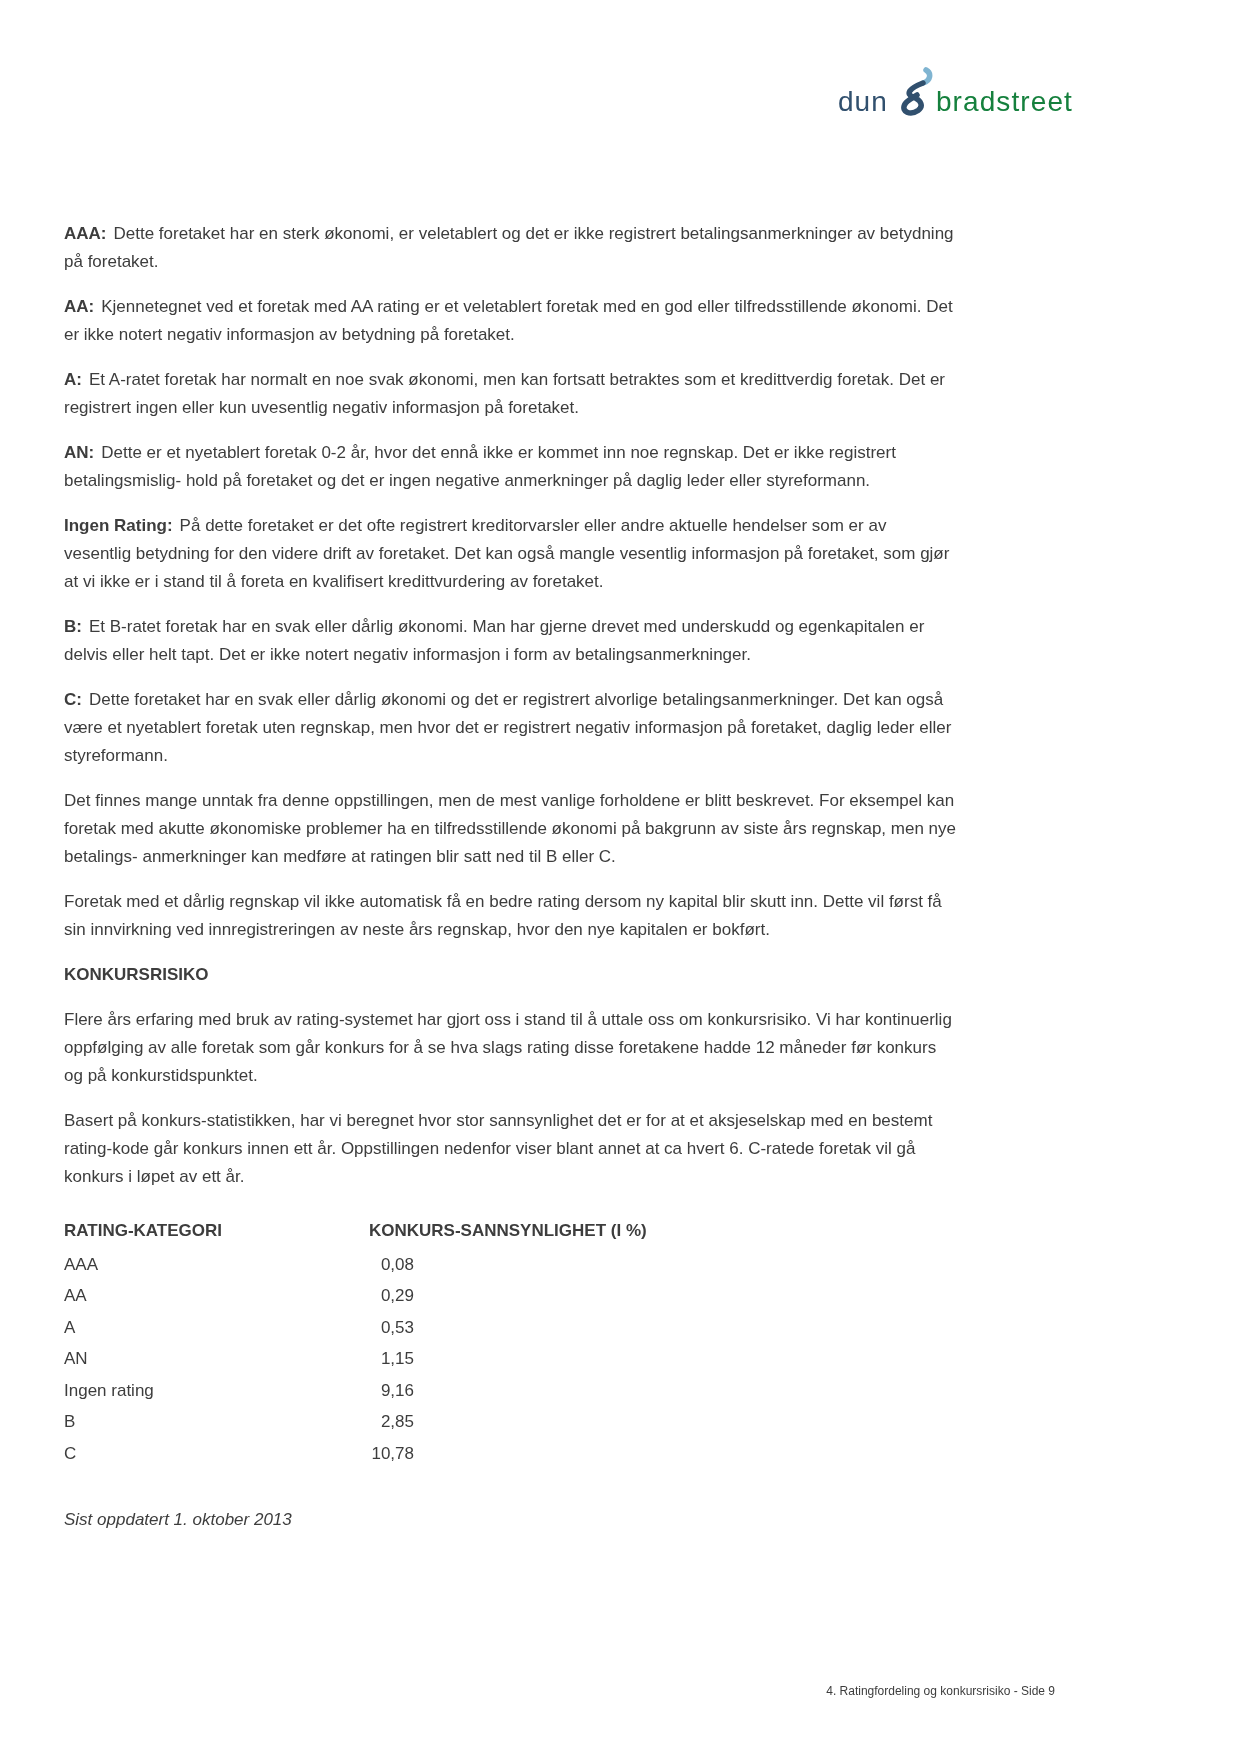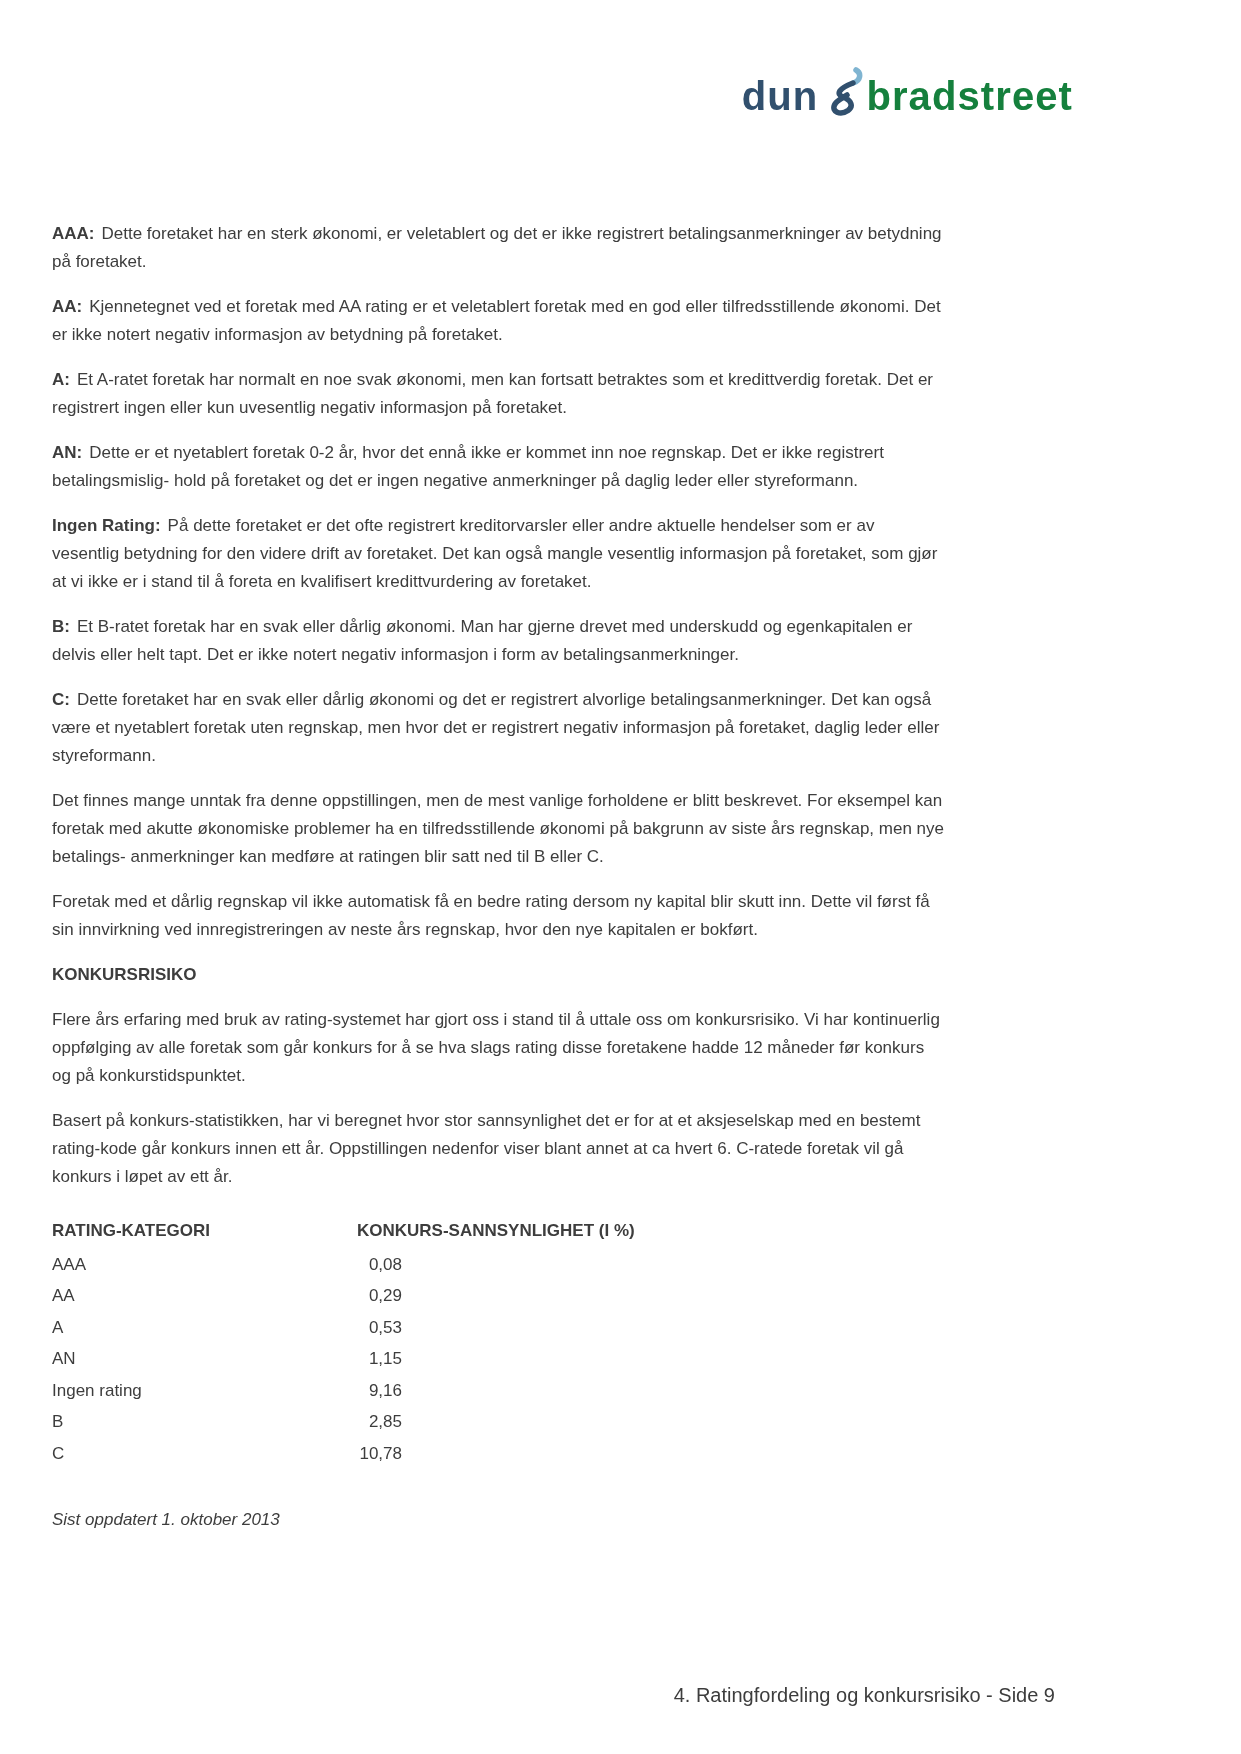--- a/index.html
+++ b/index.html
@@ -15,29 +15,29 @@
 
   
   .logo {
     position: absolute;
     top: 66px;
     right: 168px;
     display: flex;
     align-items: flex-end;
     user-select: none;
   }
-  .logo .word { font-size: 40px; line-height: 1; letter-spacing: 1.1px; font-weight: 700; }
+  .logo .word { font-size: 28px; line-height: 1; letter-spacing: 1.1px; font-weight: 400; }
   .logo .dun  { color: #31506e; }
   .logo .brad { color: #15803d; }
   .logo svg { display: block; margin: 0 3px 0 5px; }
 
   
   .content {
     position: absolute;
-    left: 52px;
+    left: 64px;
     top: 220px;
     width: 892px;
     font-size: 17px;
     line-height: 28px;
   }
   p.para { margin: 0 0 17px 0; }
   p.para strong { font-weight: bold; margin-right: 7px; }
   .section-heading { font-weight: bold; margin: 8px 0 0 0; }
 
   
@@ -47,21 +47,21 @@
   .cat { width: 305px; }
   .val { width: 45px; text-align: right; }
   .col2-header { white-space: nowrap; }
 
   .updated { font-style: italic; margin: 36px 0 0 0; }
 
   .footer {
     position: absolute;
     top: 1684px;
     right: 186px;
-    font-size: 20px;
+    font-size: 12px;
     color: #3d3d3d;
     white-space: nowrap;
   }
 </style>
 </head>
 <body>
 
 <div class="page">
 
   <div class="logo">

